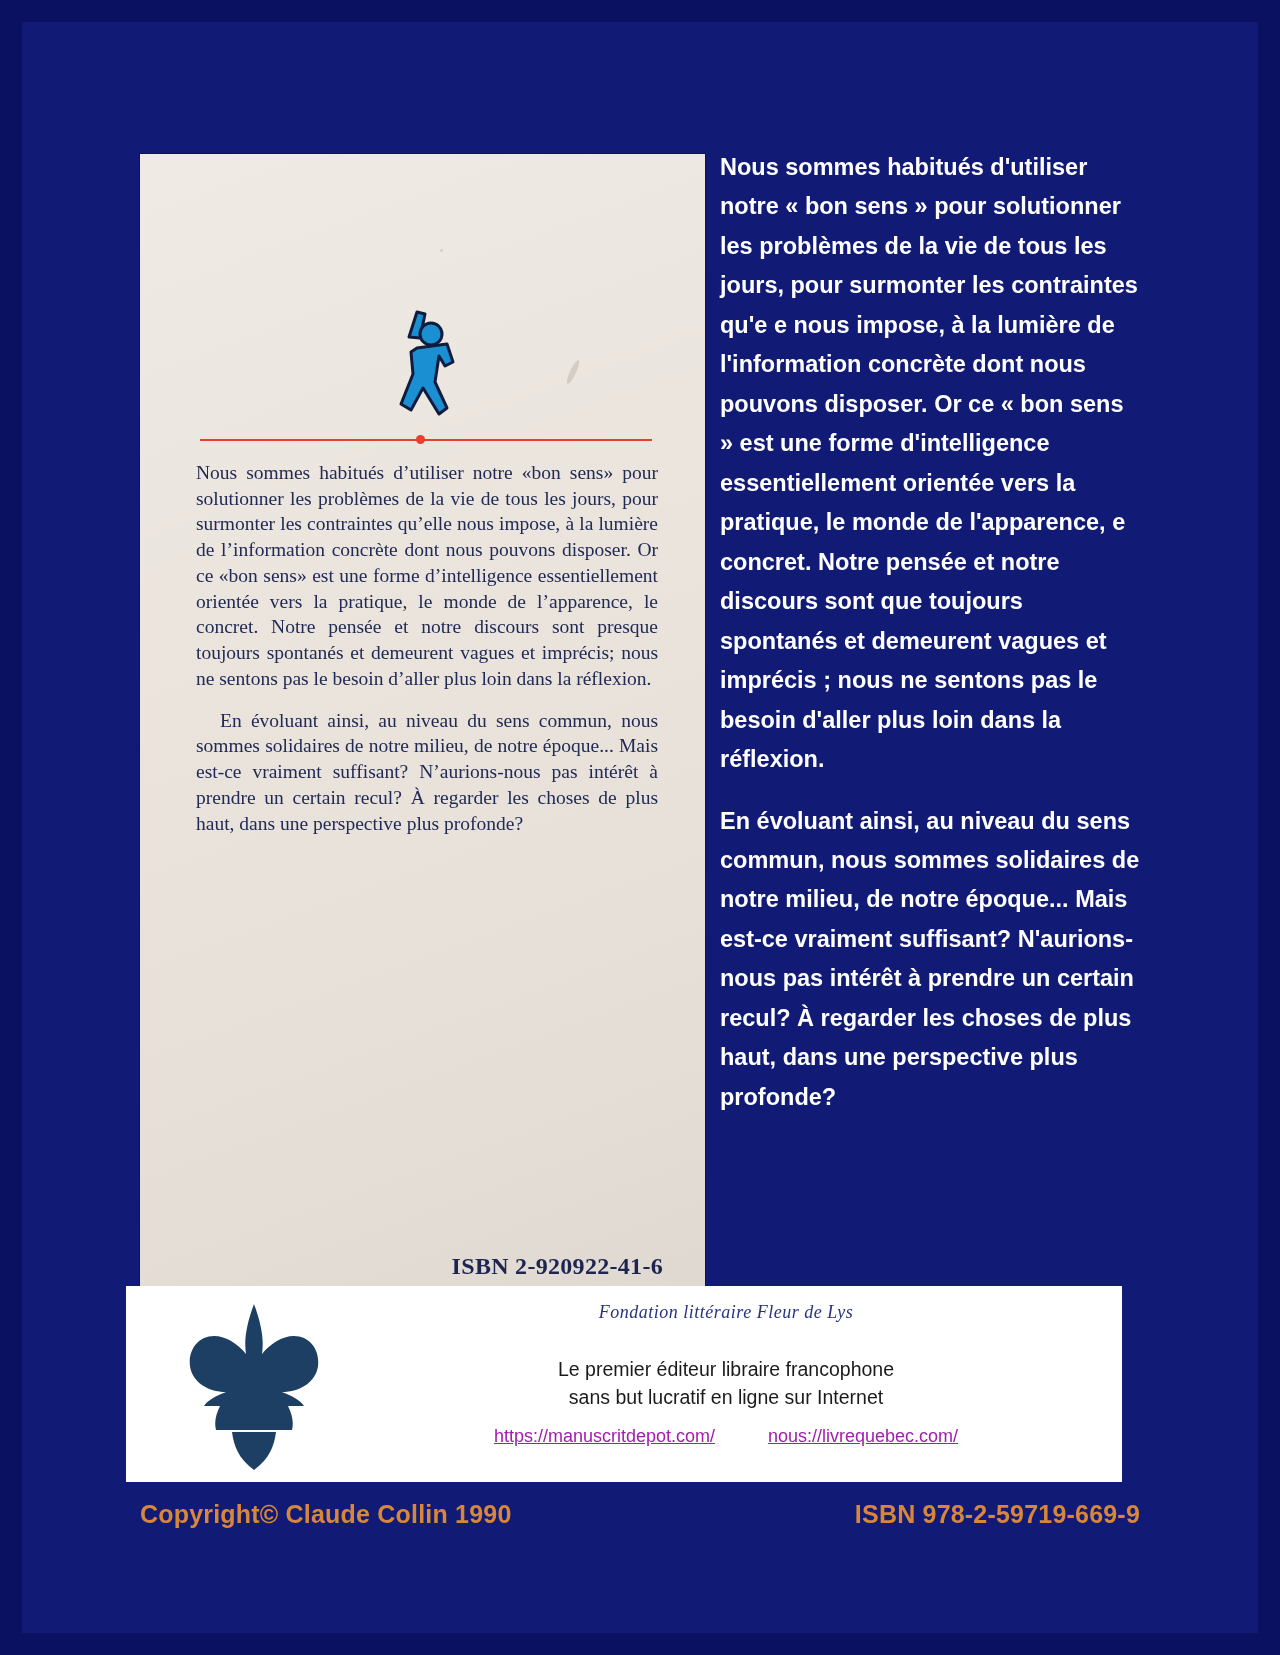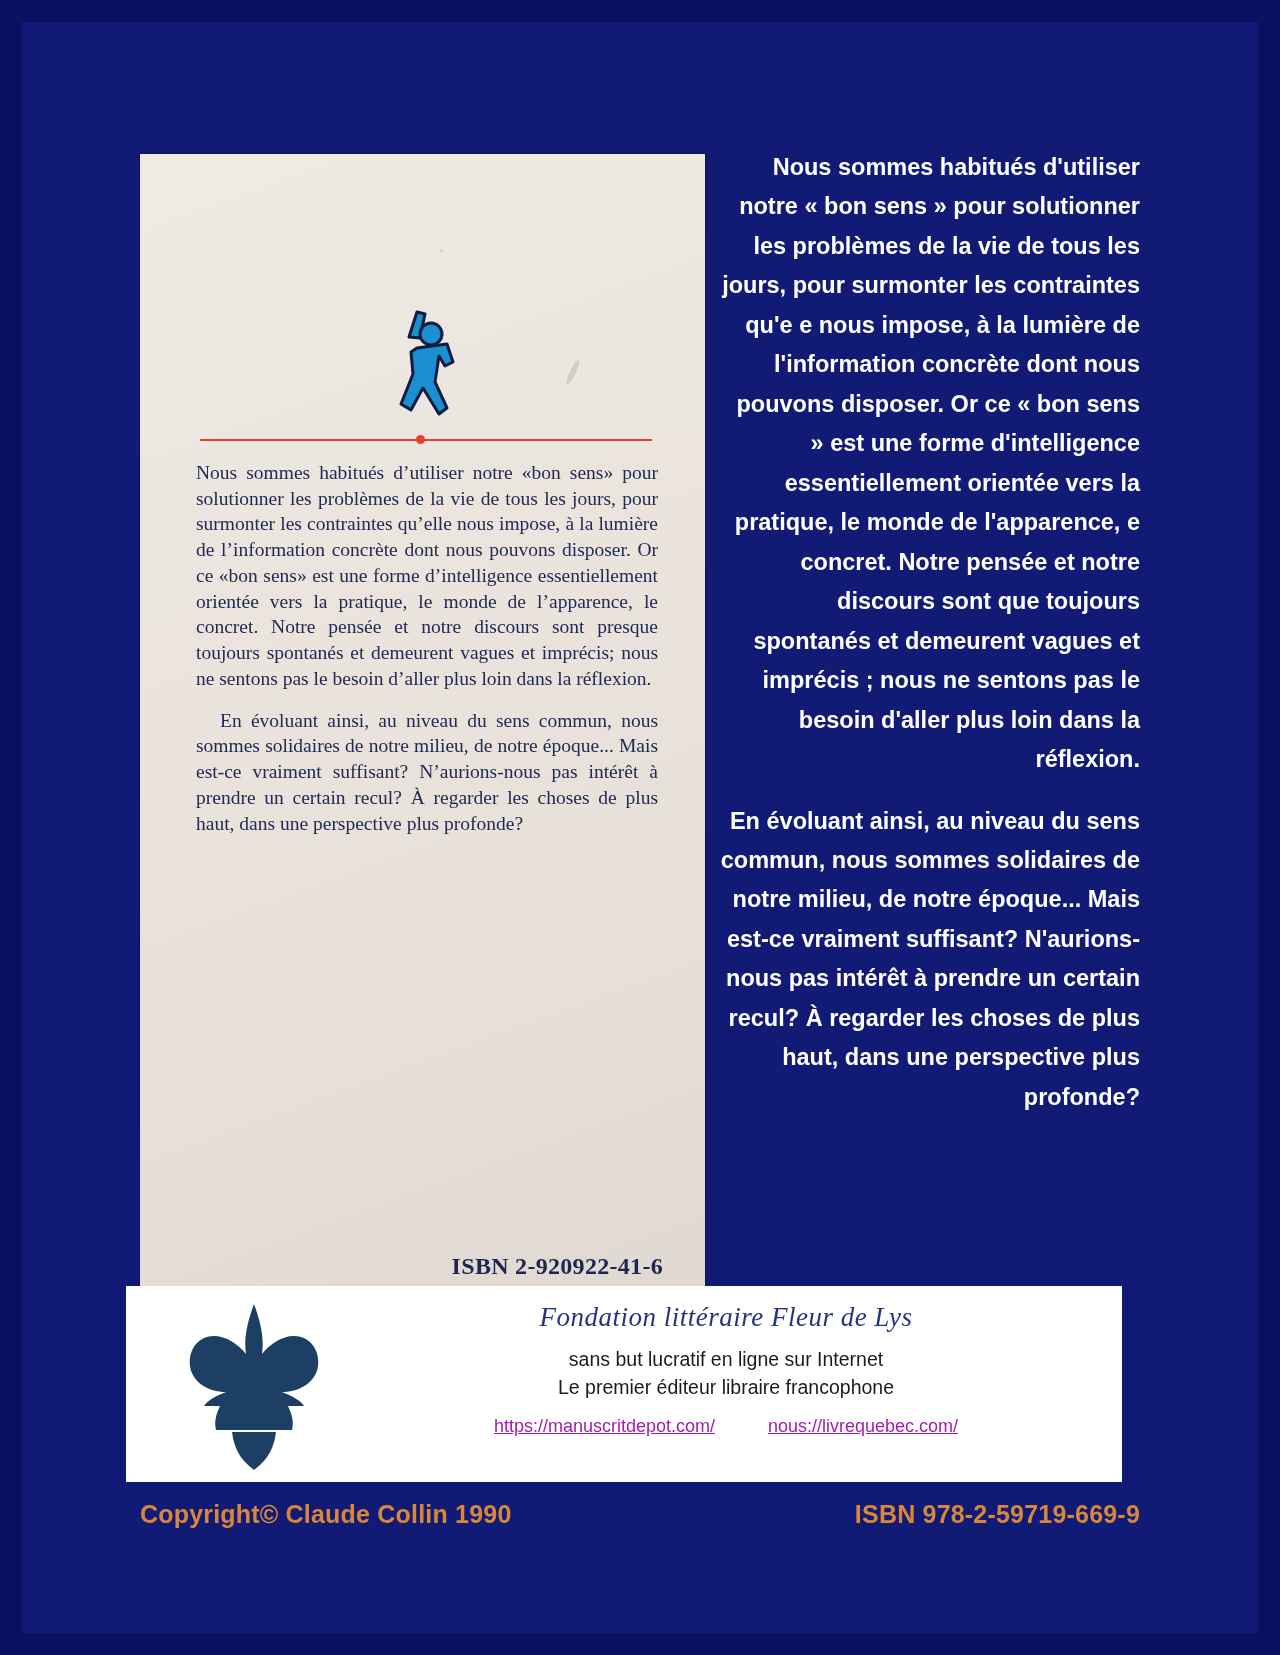--- a/index.html
+++ b/index.html
@@ -105,21 +105,20 @@
     left: 698px;
     top: 126px;
     width: 420px;
     color: #ffffff;
     font-size: 23.5px;
     font-weight: bold;
     line-height: 1.68;
   }
   .transcript p {
     margin: 0 0 22px 0;
-    text-align: right;
   }
 
   
   .publisher-band {
     position: absolute;
     left: 104px;
     top: 1264px;
     width: 996px;
     height: 196px;
     background: #ffffff;
@@ -134,24 +133,24 @@
   .pub-body {
     position: absolute;
     left: 230px;
     top: 16px;
     width: 740px;
     text-align: center;
   }
   .pub-title {
     font-family: "Liberation Serif", serif;
     font-style: italic;
-    font-size: 27px;
+    font-size: 18px;
     color: #27337d;
     letter-spacing: 0.5px;
-    margin-bottom: 12px;
+    margin-bottom: 32px;
   }
   .pub-sub {
     font-size: 19.5px;
     color: #1b1b1b;
     line-height: 1.45;
     margin-bottom: 14px;
   }
   .pub-links {
     font-size: 18px;
   }
@@ -222,22 +221,22 @@
     <svg class="fleur" viewBox="0 0 160 170">
       <g fill="#1d3f63">
         <path d="M80 4 C72 26 70 40 72 54 C64 44 52 36 40 36 C24 36 14 50 16 66 C18 82 34 92 52 92 C42 96 34 100 30 106 L46 106 C42 114 40 122 42 130 L118 130 C120 122 118 114 114 106 L130 106 C126 100 118 96 108 92 C126 92 142 82 144 66 C146 50 136 36 120 36 C108 36 96 44 88 54 C90 40 88 26 80 4 Z"></path>
         <path d="M58 132 C60 146 64 158 80 170 C96 158 100 146 102 132 Z"></path>
         <rect x="50" y="122" width="60" height="7"></rect>
       </g>
     </svg>
     <div class="pub-body">
       <div class="pub-title">Fondation littéraire Fleur de Lys</div>
       <div class="pub-sub">
+        <div>Le premier éditeur libraire francophone</div>
         <div>sans but lucratif en ligne sur Internet</div>
-        <div>Le premier éditeur libraire francophone</div>
       </div>
       <div class="pub-links">
         <a href="#">https://manuscritdepot.com/</a>
         <a href="#">nous://livrequebec.com/</a>
       </div>
     </div>
   </div>
 
   <div class="footer-copyright">Copyright© Claude Collin 1990</div>
   <div class="footer-isbn">ISBN  978-2-59719-669-9</div>

